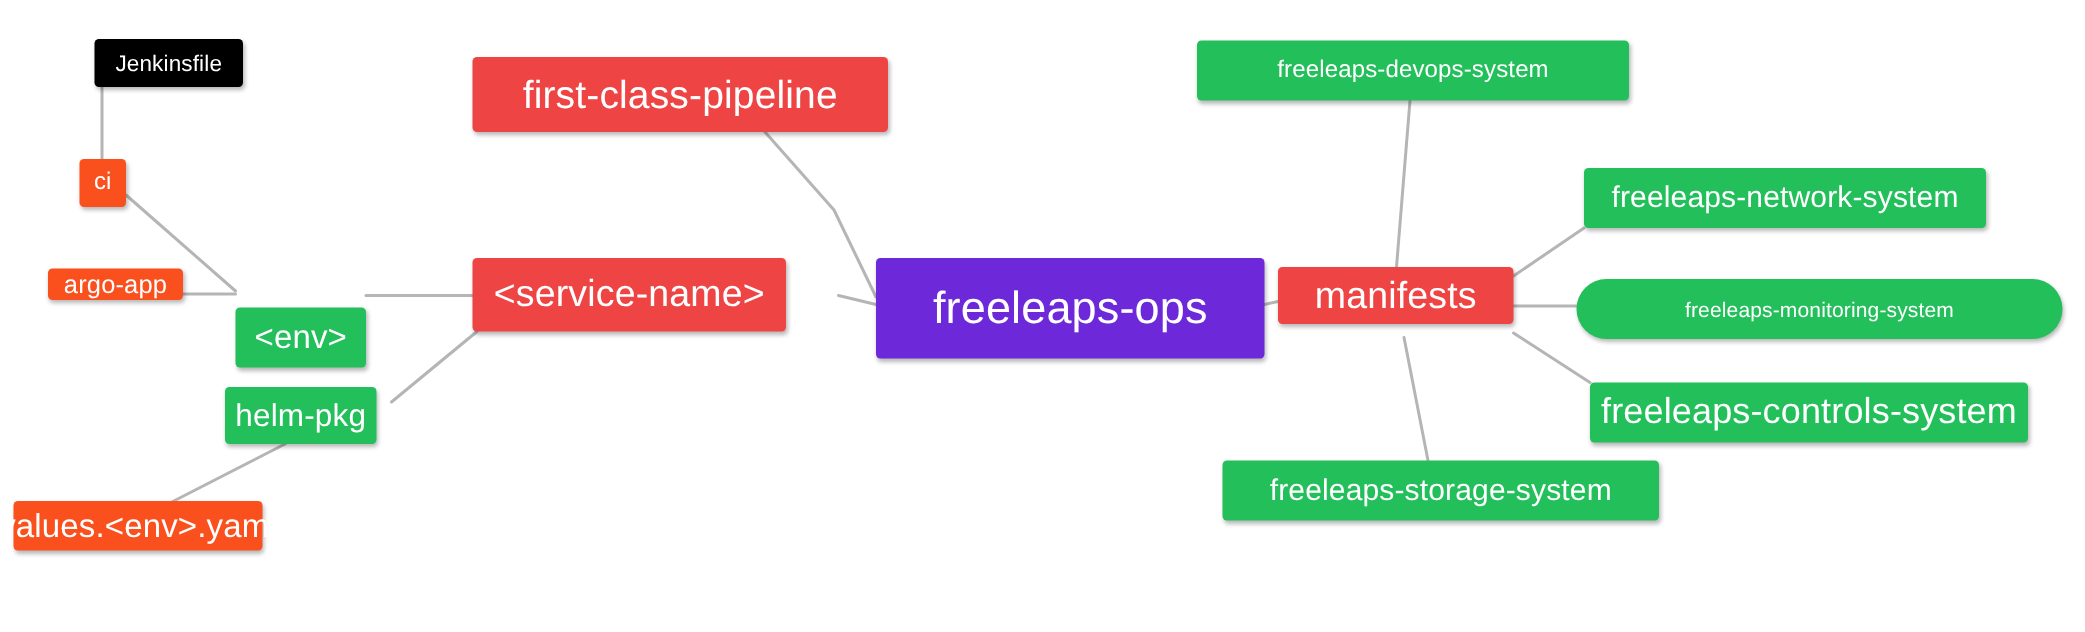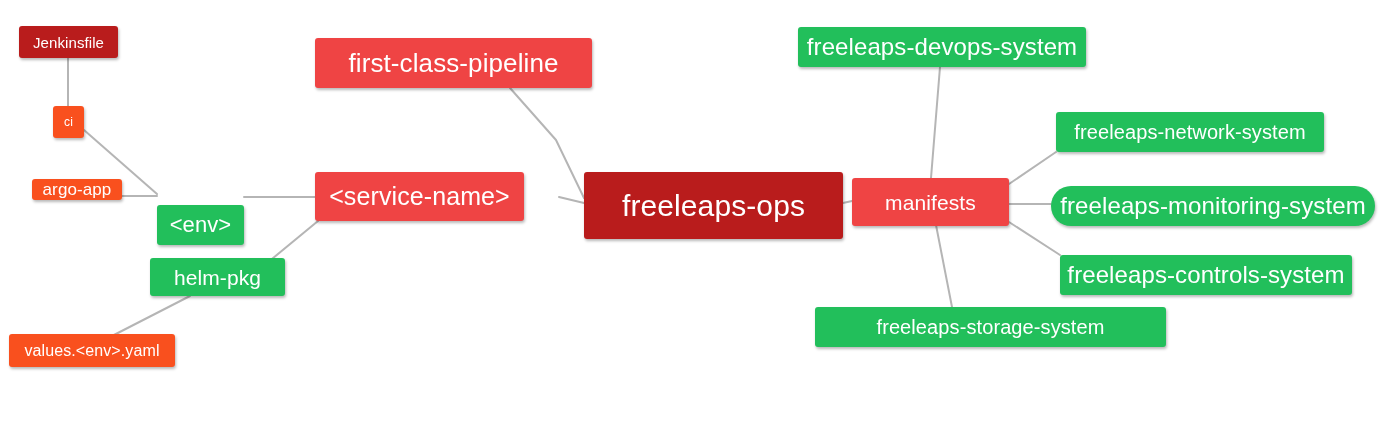--- a/index.html
+++ b/index.html
@@ -33,31 +33,32 @@
     align-items: center;
     justify-content: center;
     color: #ffffff;
     border-radius: 3px;
     white-space: nowrap;
     line-height: 1;
     box-shadow: 1px 2px 3px rgba(0,0,0,0.28);
     letter-spacing: 0.1px;
   }
   .node.root {
-    background: #b91c1c;
+    background: #6d28d9;
     text-align: center;
   }
   .node.blue {
     background: #ef4444;
   }
   .node.green {
     background: #22bf5b;
   }
   .node.orange {
-    background: #b91c1c;
+    background: #000000;
+    margin-left: 44px;
   }
   .node.red {
     background: #f9501e;
   }
 </style>
 </head>
 <body>
 
 <div id="canvas">
   <svg id="edges" width="1390" height="421" viewBox="0 0 1390 421">
@@ -74,25 +75,25 @@
       <polyline points="1009,184 1056,152" fill="none" stroke="#b5b5b5" stroke-width="2" stroke-linecap="round" stroke-linejoin="round"></polyline>
       <polyline points="1009,204 1051,204" fill="none" stroke="#b5b5b5" stroke-width="2" stroke-linecap="round" stroke-linejoin="round"></polyline>
       <polyline points="1009,222 1060,255" fill="none" stroke="#b5b5b5" stroke-width="2" stroke-linecap="round" stroke-linejoin="round"></polyline>
       <polyline points="936,225 952,307" fill="none" stroke="#b5b5b5" stroke-width="2" stroke-linecap="round" stroke-linejoin="round"></polyline>
     </svg>
   <div id="node-layer">
       <div class="node root" style="left: 584px; top: 172px; width: 259px; height: 67px; font-size: 30px;">freeleaps-ops</div>
       <div class="node blue" style="left: 315px; top: 172px; width: 209px; height: 49px; font-size: 25px;">&lt;service-name&gt;</div>
       <div class="node blue" style="left: 315px; top: 38px; width: 277px; height: 50px; font-size: 26px;">first-class-pipeline</div>
       <div class="node green" style="left: 157px; top: 177px; width: 87px; height: 40px; font-size: 22px; margin-top: 28px;">&lt;env&gt;</div>
-      <div class="node red" style="left: 53px; top: 106px; width: 31px; height: 32px; font-size: 12px;">ci</div>
+      <div class="node red" style="left: 53px; top: 106px; width: 31px; height: 32px; font-size: 16px;">ci</div>
       <div class="node orange" style="left: 19px; top: 26px; width: 99px; height: 32px; font-size: 15px;">Jenkinsfile</div>
       <div class="node red" style="left: 32px; top: 179px; width: 90px; height: 21px; font-size: 17px;">argo-app</div>
-      <div class="node green" style="left: 150px; top: 258px; width: 135px; height: 38px; font-size: 21px;">helm-pkg</div>
-      <div class="node red" style="left: 9px; top: 334px; width: 166px; height: 33px; font-size: 16px;">values.&lt;env&gt;.yaml</div>
-      <div class="node blue" style="left: 852px; top: 178px; width: 157px; height: 48px; font-size: 21px;">manifests</div>
-      <div class="node green" style="left: 798px; top: 27px; width: 288px; height: 40px; font-size: 24px;">freeleaps-devops-system</div>
+      <div class="node green" style="left: 150px; top: 258px; width: 101px; height: 38px; font-size: 21px;">helm-pkg</div>
+      <div class="node red" style="left: 9px; top: 334px; width: 166px; height: 33px; font-size: 22px;">values.&lt;env&gt;.yaml</div>
+      <div class="node blue" style="left: 852px; top: 178px; width: 157px; height: 38px; font-size: 25px;">manifests</div>
+      <div class="node green" style="left: 798px; top: 27px; width: 288px; height: 40px; font-size: 16px;">freeleaps-devops-system</div>
       <div class="node green" style="left: 1056px; top: 112px; width: 268px; height: 40px; font-size: 20px;">freeleaps-network-system</div>
-      <div class="node green" style="left: 1051px; top: 186px; width: 324px; height: 40px; font-size: 24px; border-radius: 20px;">freeleaps-monitoring-system</div>
+      <div class="node green" style="left: 1051px; top: 186px; width: 324px; height: 40px; font-size: 14px; border-radius: 20px;">freeleaps-monitoring-system</div>
       <div class="node green" style="left: 1060px; top: 255px; width: 292px; height: 40px; font-size: 24px;">freeleaps-controls-system</div>
-      <div class="node green" style="left: 815px; top: 307px; width: 351px; height: 40px; font-size: 20px;">freeleaps-storage-system</div>
+      <div class="node green" style="left: 815px; top: 307px; width: 291px; height: 40px; font-size: 20px;">freeleaps-storage-system</div>
     </div>
 </div>
 
 </body></html>

